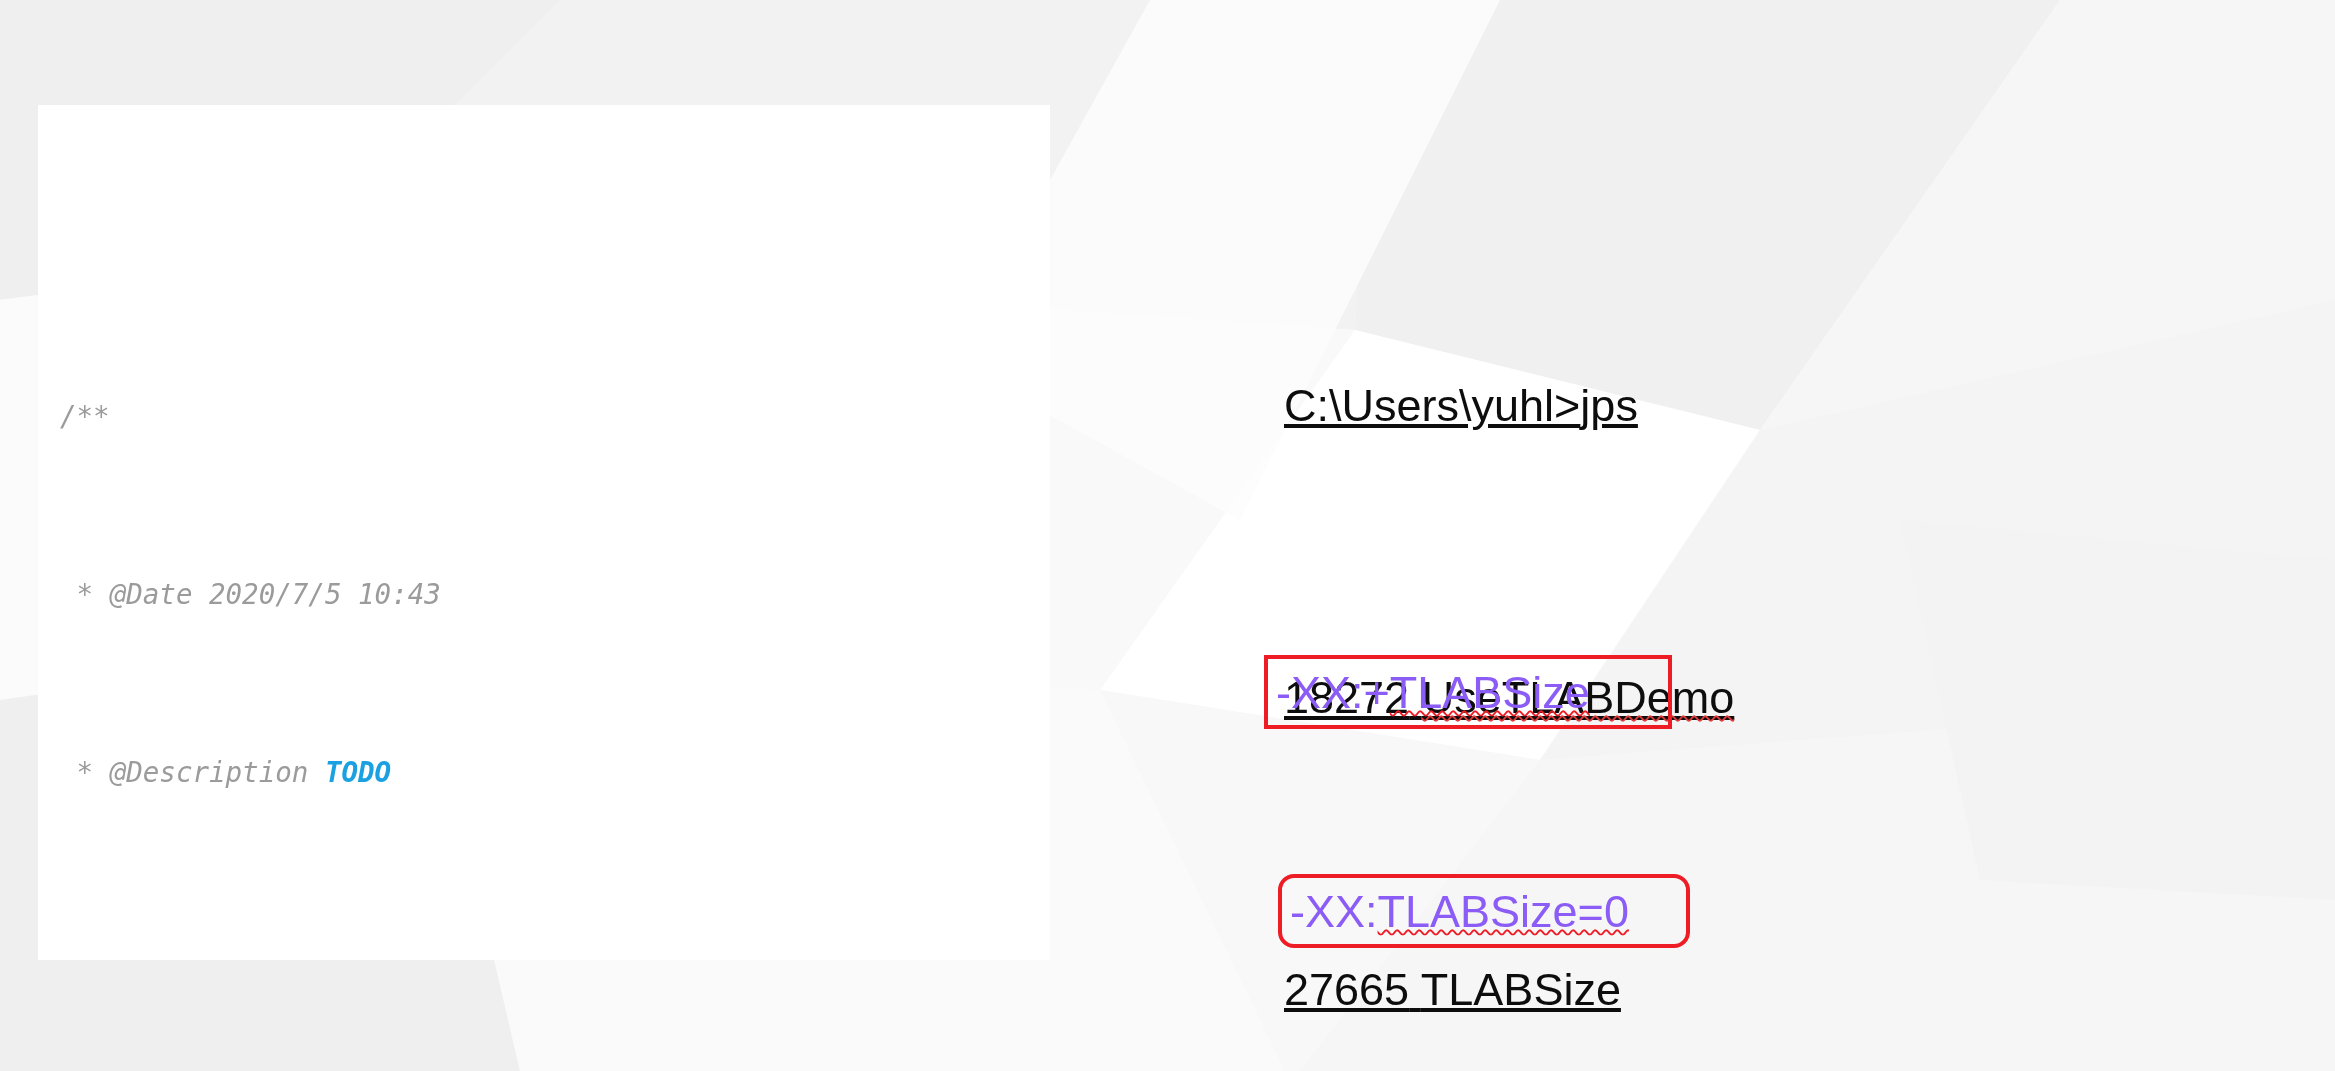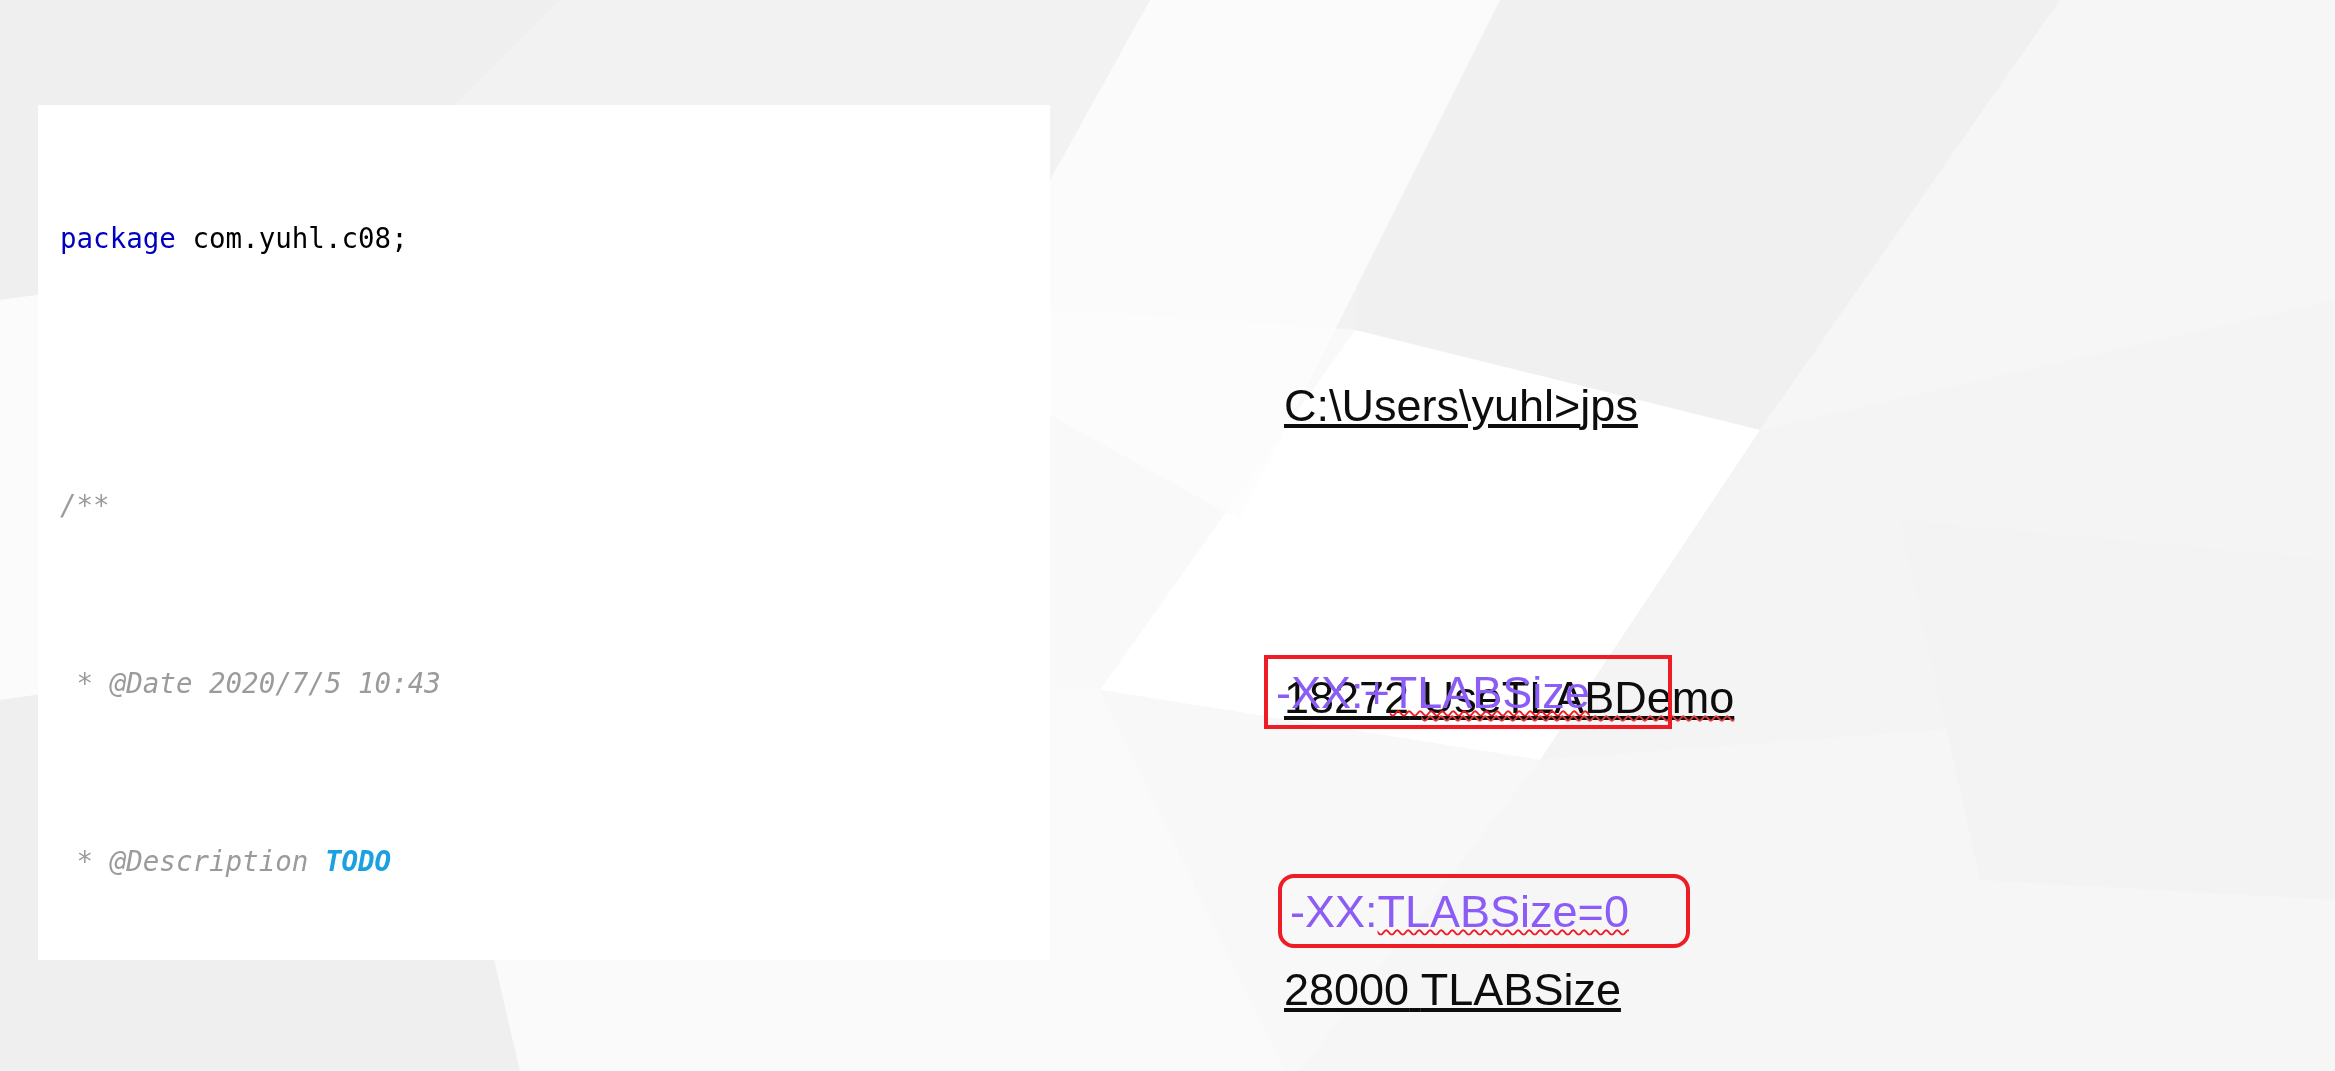--- a/index.html
+++ b/index.html
@@ -128,21 +128,20 @@
   <polygon points="420,640 1100,690 1285,1071 520,1071" fill="#fafafa"></polygon>
   <polygon points="1100,690 1540,760 1300,1071 1285,1071" fill="#f8f8f8"></polygon>
   <polygon points="1540,760 2335,700 2335,1071 1300,1071" fill="#f6f6f6"></polygon>
   <polygon points="1150,0 1500,0 1240,520 950,360" fill="#fdfdfd" opacity="0.85"></polygon>
   <polygon points="1900,520 2335,560 2335,900 1980,880" fill="#f2f2f2" opacity="0.7"></polygon>
 </svg>
 
 <div id="code-panel">
   <div id="code-block">
 
-<span class="ln"><span class="kw">package</span> <span>com.yuhl.c08;</span></span>
 
 <span class="ln"> </span>
 
 <span class="ln cmt">/**</span>
 
 
 <span class="ln cmt"> * @Date 2020/7/5 10:43</span>
 
 
 <span class="ln"><span class="cmt"> * @Description </span><span class="todo">TODO</span></span>
@@ -169,21 +168,21 @@
 
   </div>
 </div>
 
 <div id="terminal">
 
   <span class="tline"><span>C:\Users\yuhl&gt;</span><span>jps</span></span>
 
   <span class="tline"><span>18272</span> <span class="misspell">UseTLABDemo</span></span>
 
-  <span class="tline"><span>28000</span> <span>TLABSize</span></span>
+  <span class="tline"><span>27665</span> <span>TLABSize</span></span>
 
   
 
   
 
   
 
   
 
   

